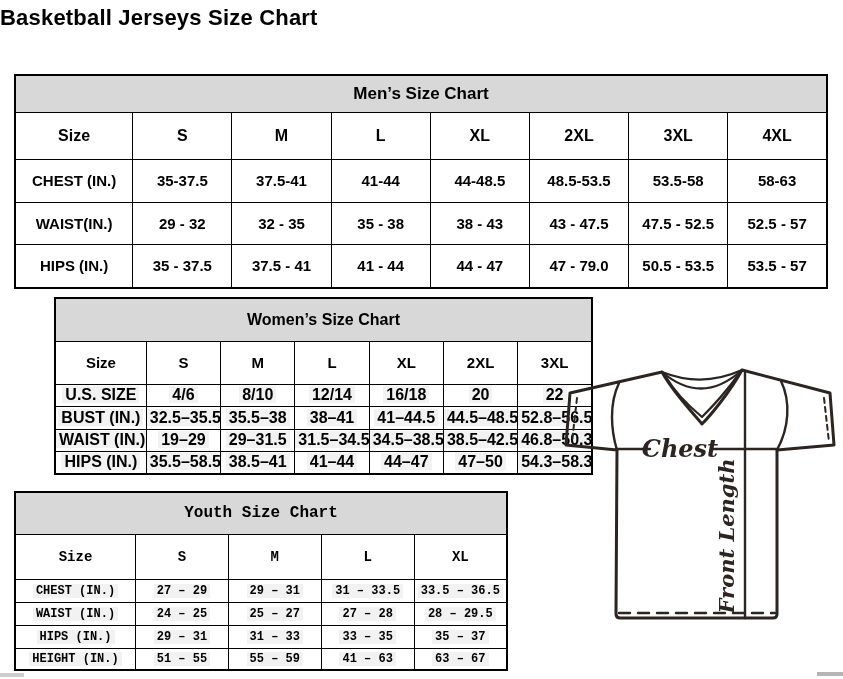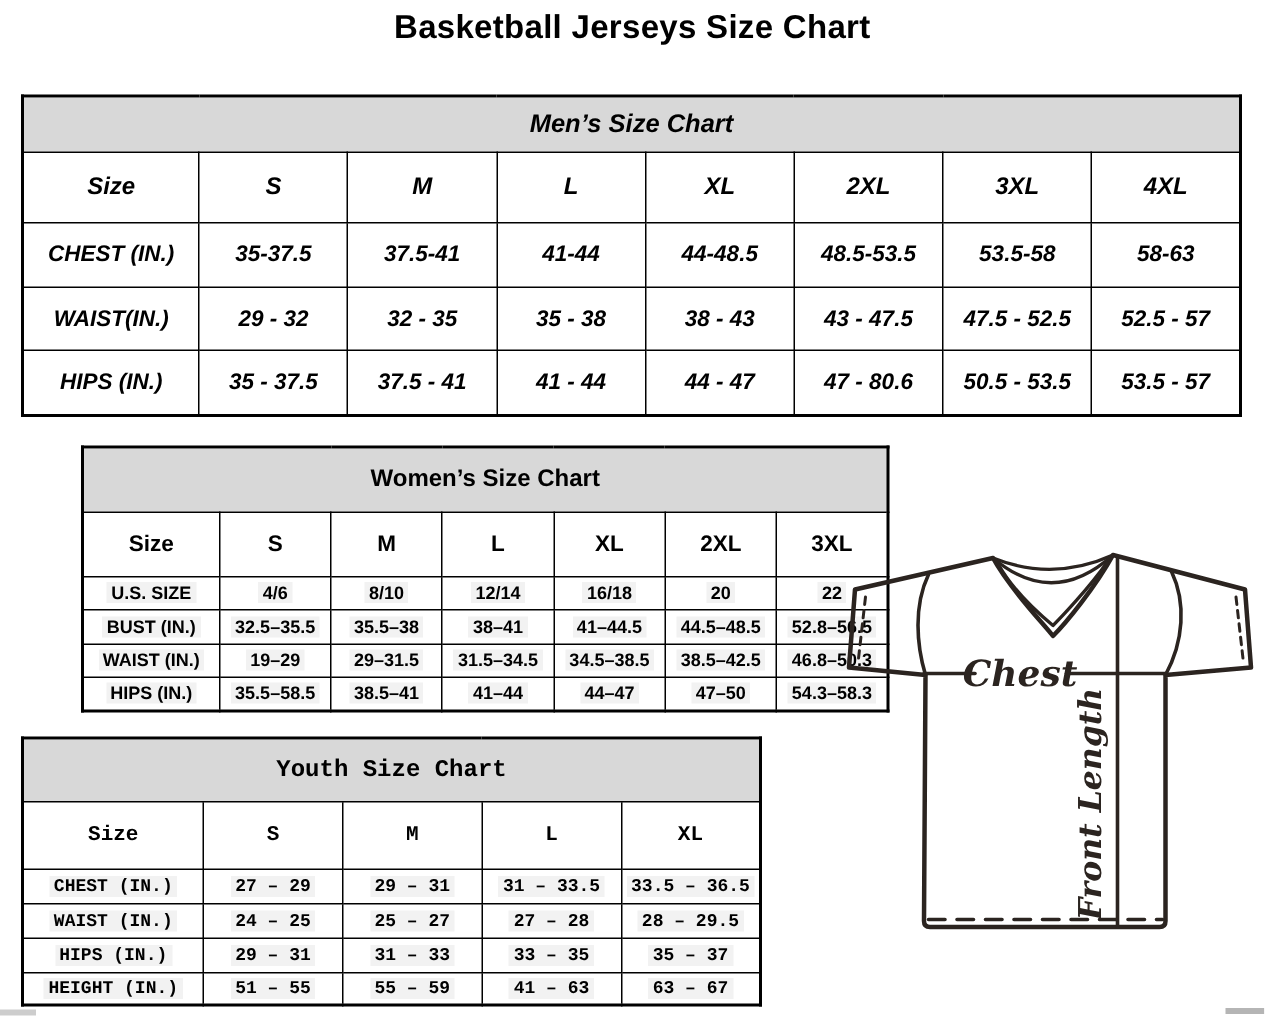--- a/index.html
+++ b/index.html
@@ -1,53 +1,53 @@
 <!DOCTYPE html>
 <html><head>
 <meta charset="utf-8">
 <style>
   html,body{margin:0;padding:0;background:#fff;}
   #screen{
     position:relative;width:843px;height:679px;background:#ffffff;overflow:hidden;
     font-family:"Liberation Sans",sans-serif;color:#000;
   }
   .page-title{
-    position:absolute;left:0;top:5px;width:843px;text-align:center;
+    position:absolute;left:0;top:5px;width:843px;text-align:left;
     font-size:22px;font-weight:bold;letter-spacing:.2px;
   }
   .tblwrap{position:absolute;}
   table.tbl{
     border-collapse:collapse;table-layout:fixed;width:100%;height:100%;
     border:2px solid #000;
   }
   table.tbl td{border:1px solid #000;text-align:center;vertical-align:middle;
     font-weight:bold;padding:0;overflow:hidden;white-space:nowrap;}
   .thead-row td{background:#d8d8d8;font-size:17px;}
   .men-size td{font-size:16px;}
   .men-data td{font-size:15px;}
   .w-head td{background:#d8d8d8;font-size:16px;}
   .w-size td{font-size:15px;}
-  .w-data td{font-size:12px;}
+  .w-data td{font-size:16px;}
   .y-head td{background:#d8d8d8;font-size:16px;}
   .y-size td{font-size:14px;}
   .y-data td{font-size:12px;}
   .hl{background:#f2f2f2;padding:0 3px;}
   .jersey{position:absolute;left:558px;top:358px;width:285px;height:267px;}
   .sb{position:absolute;height:4px;}
   .sb-left{left:0;top:673px;width:24px;background:#cdcdcd;}
   .sb-right{left:817px;top:672px;width:26px;background:#b5b5b5;}
 </style>
 </head>
 <body>
 
 <div id="screen">
 
   <div class="page-title">Basketball Jerseys Size Chart</div>
 
-  <div class="tblwrap" style="left:14px;top:63px;width:814px;height:213px;font-style:italic;">
+  <div class="tblwrap" style="left:14px;top:74px;width:814px;height:213px;">
     <table class="tbl">
       <colgroup>
         <col style="width:14.5%">
           <col style="width:12.214%">
           <col style="width:12.214%">
           <col style="width:12.214%">
         <col style="width:12.214%">
           <col style="width:12.214%">
           <col style="width:12.214%">
           <col style="width:12.214%">
@@ -85,21 +85,21 @@
         <td>43 - 47.5</td>
         <td>47.5 - 52.5</td>
         <td>52.5 - 57</td>
       </tr>
       <tr class="men-data" style="height:44px;">
         <td>HIPS (IN.)</td>
         <td>35 - 37.5</td>
         <td>37.5 - 41</td>
         <td>41 - 44</td>
         <td>44 - 47</td>
-        <td>47 - 80.6</td>
+        <td>47 - 79.0</td>
         <td>50.5 - 53.5</td>
         <td>53.5 - 57</td>
       </tr>
     </tbody>
       </table>
   </div>
 
   <div class="tblwrap" style="left:14px;top:297px;width:539px;height:176px;padding-left:40px;">
     <table class="tbl">
       <colgroup>

